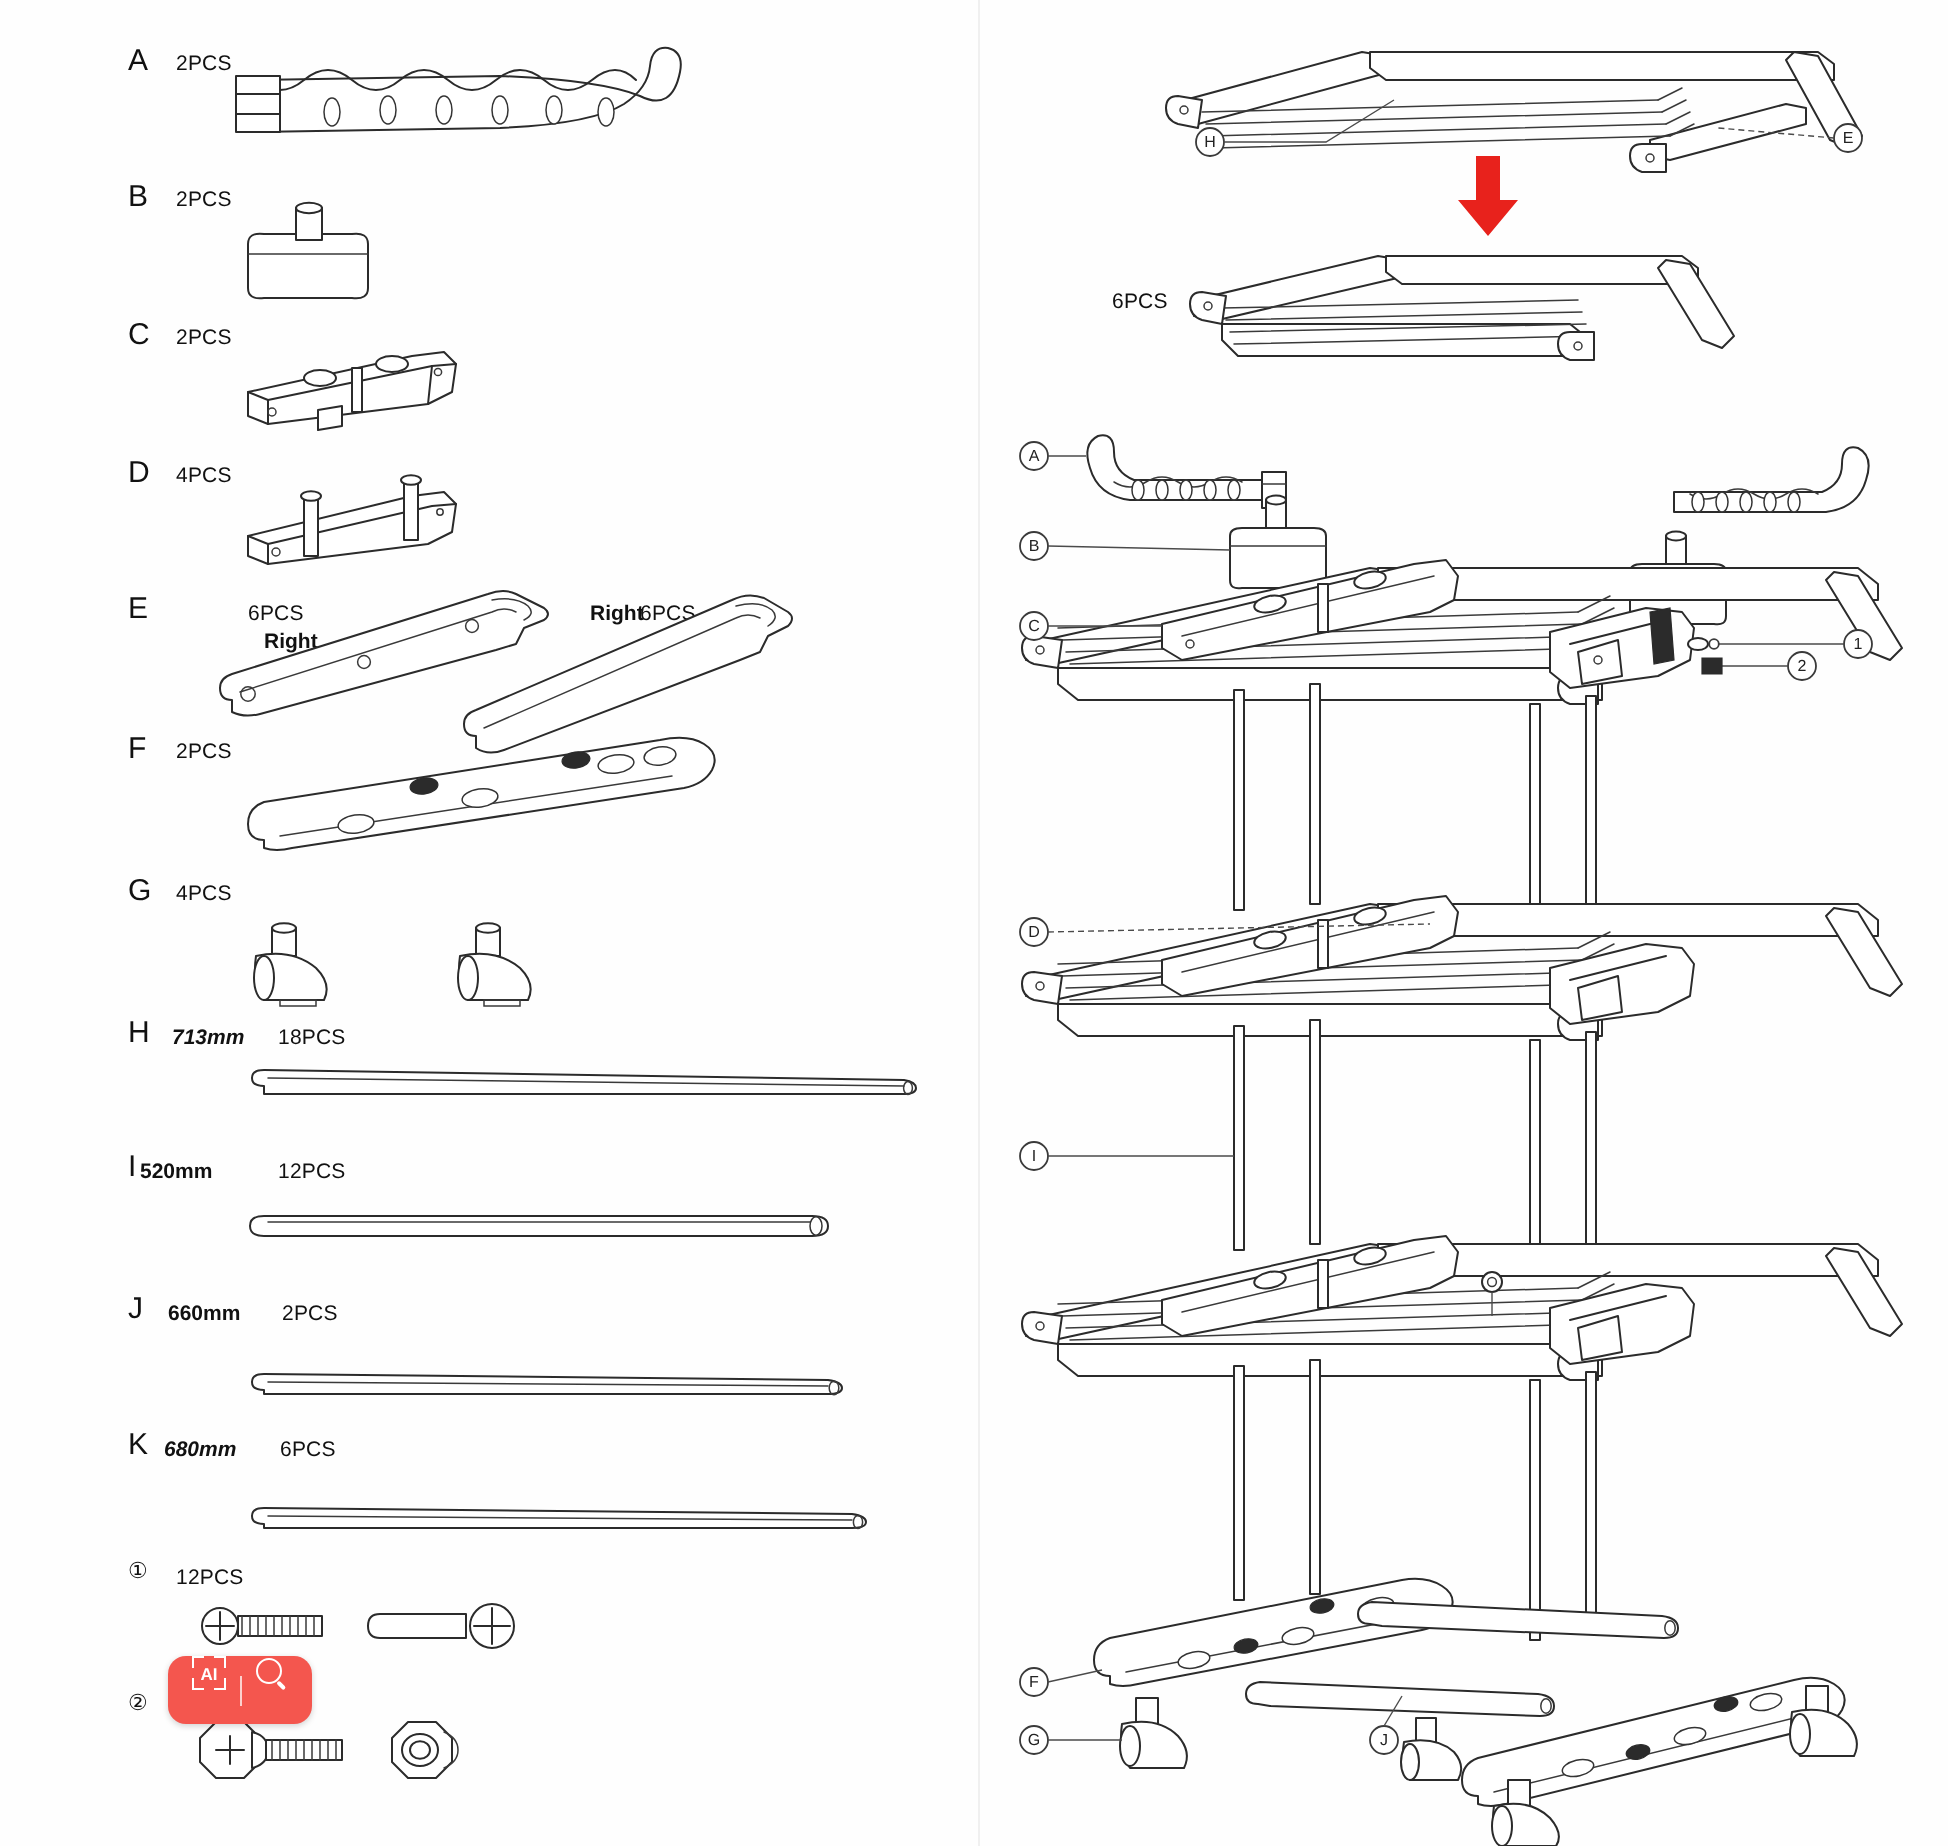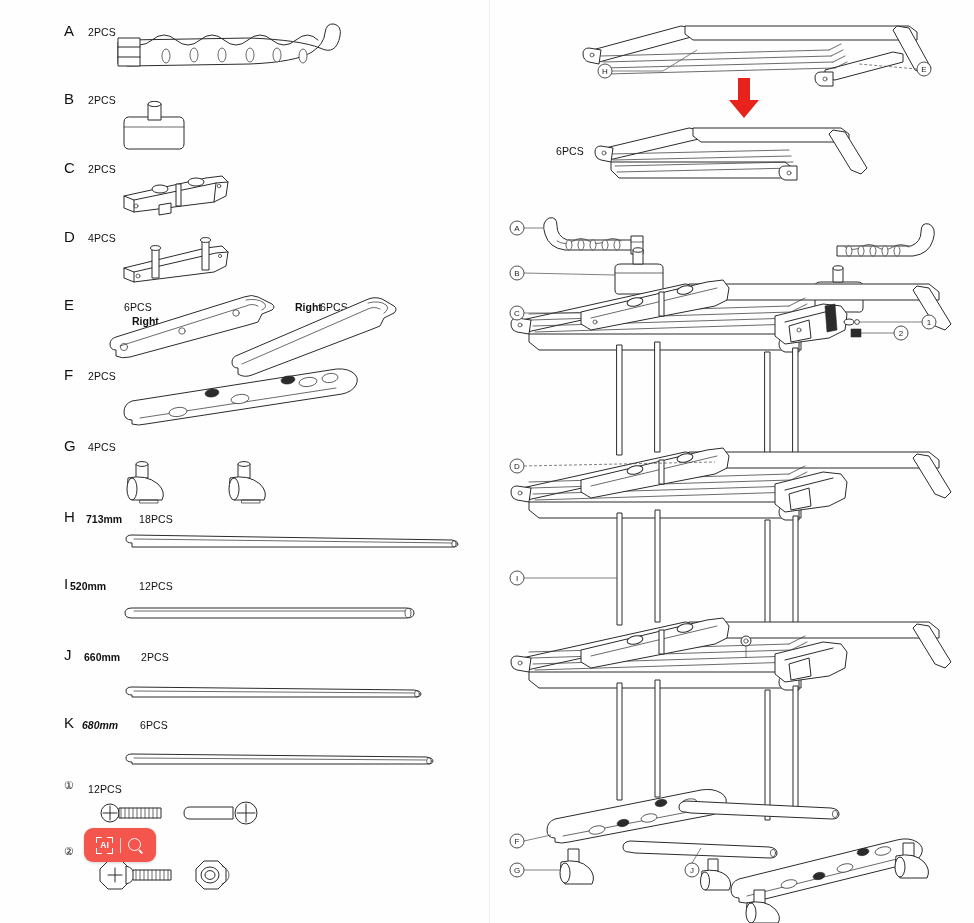--- a/index.html
+++ b/index.html
@@ -50,21 +50,21 @@
   
   #ai-widget{
     position:absolute;left:84px;top:828px;
     width:72px;height:34px;border-radius:9px;
     background:#f4564e;
     display:flex;align-items:center;justify-content:center;
     box-shadow:0 1px 3px rgba(0,0,0,.18);
     z-index:40;
   }
   #ai-widget .wbtn{
-    width:30px;height:34px;display:flex;align-items:center;justify-content:center;
+    width:30px;height:34px;display:flex;align-items:flex-start;justify-content:center;
     cursor:pointer;
   }
   #ai-widget .wsep{width:1px;height:15px;background:rgba(255,255,255,.72);}
   .ai-frame{position:relative;width:17px;height:17px;}
   .ai-frame span{position:absolute;width:5px;height:5px;border:1.4px solid #fff;}
   .ai-frame .c1{left:0;top:0;border-right:none;border-bottom:none;}
   .ai-frame .c2{right:0;top:0;border-left:none;border-bottom:none;}
   .ai-frame .c3{left:0;bottom:0;border-right:none;border-top:none;}
   .ai-frame .c4{right:0;bottom:0;border-left:none;border-top:none;}
   .ai-frame b{
@@ -107,21 +107,21 @@
   <div class="side-label" style="left:295px;top:301px;">Right</div>
   <div class="part-qty" style="left:320px;top:301px;">6PCS</div>
 
   <div class="part-letter" style="left:64px;top:366px;">F</div>
   <div class="part-qty" style="left:88px;top:370px;">2PCS</div>
 
   <div class="part-letter" style="left:64px;top:437px;">G</div>
   <div class="part-qty" style="left:88px;top:441px;">4PCS</div>
 
   <div class="part-letter" style="left:64px;top:508px;">H</div>
-  <div class="part-dim" style="left:86px;top:513px;">713mm</div>
+  <div class="part-dim" style="left:86px;top:513px;font-style:italic;">713mm</div>
   <div class="part-qty" style="left:139px;top:513px;">18PCS</div>
 
   <div class="part-letter" style="left:64px;top:575px;">I</div>
   <div class="part-dim" style="left:70px;top:580px;">520mm</div>
   <div class="part-qty" style="left:139px;top:580px;">12PCS</div>
 
   <div class="part-letter" style="left:64px;top:646px;">J</div>
   <div class="part-dim" style="left:84px;top:651px;">660mm</div>
   <div class="part-qty" style="left:141px;top:651px;">2PCS</div>
 

